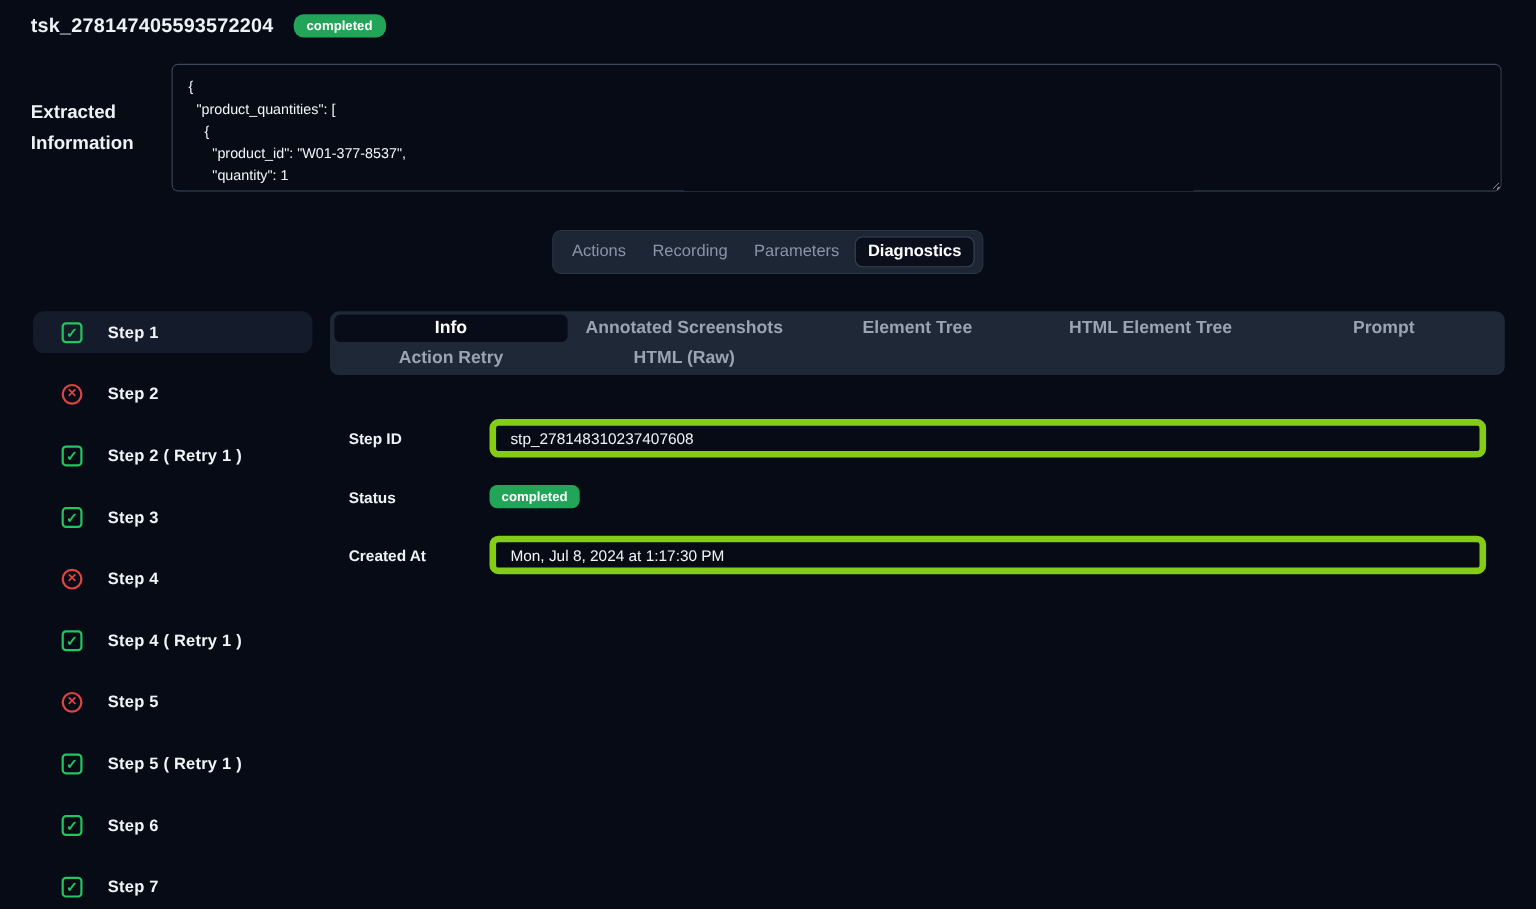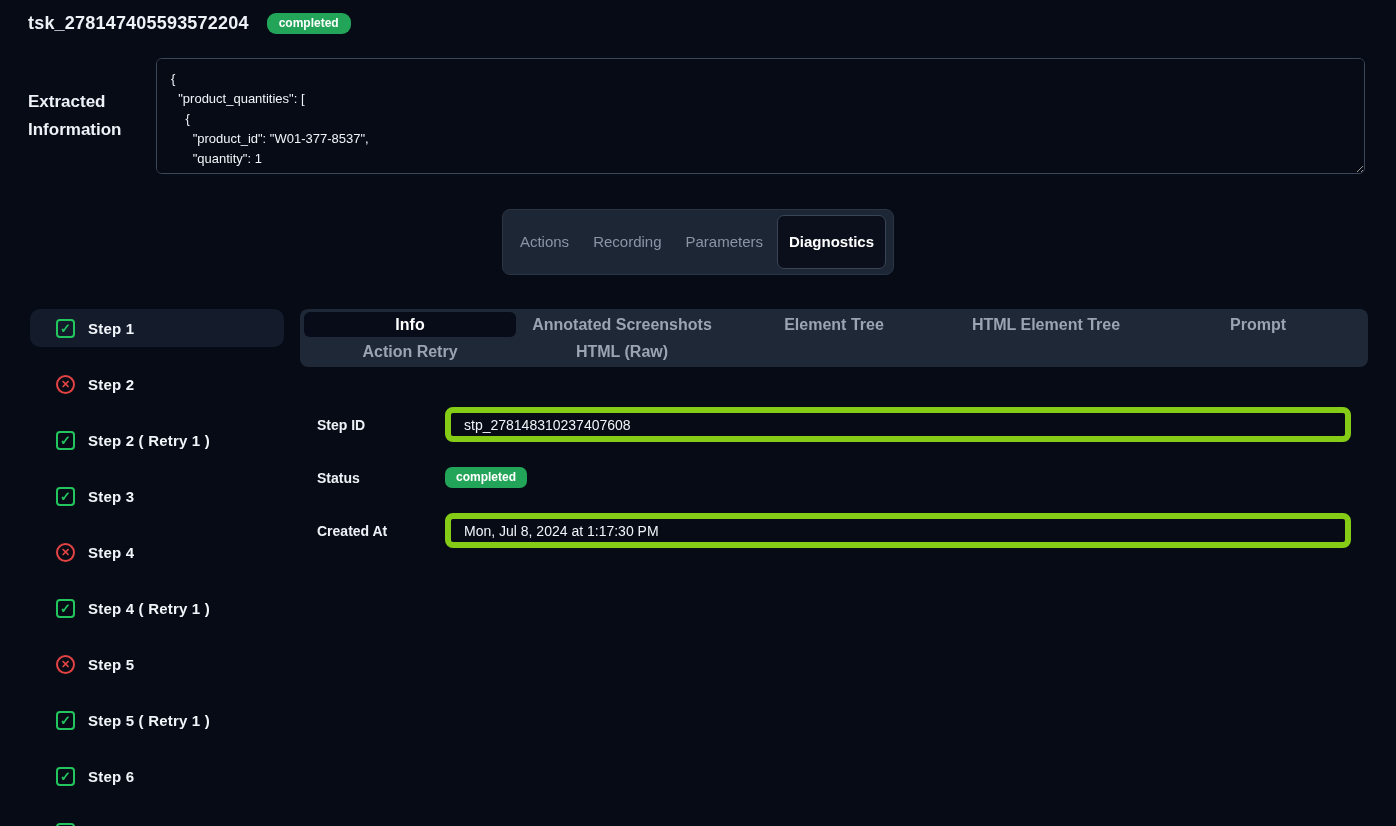--- a/index.html
+++ b/index.html
@@ -75,21 +75,21 @@
     font-size: 15px; font-weight: 500;
     padding: 5px 10px;
     border-radius: 7px;
     line-height: 1.2;
   }
   .main-tab.selected {
     background: #0a0f1b;
     border: 1px solid #3a4456;
     color: #ffffff;
     font-weight: 700;
-    padding: 17px 11px;
+    padding: 4px 11px;
   }
 
   
   .content {
     display: flex;
     margin-top: 34px;
     padding: 0 28px 0 30px;
     align-items: flex-start;
   }
 
@@ -120,21 +120,21 @@
   .icon-cross {
     width: 19px; height: 19px;
     border: 2px solid #e24444;
     border-radius: 50%;
     color: #e24444;
     font-size: 11px; font-weight: 700;
     display: inline-flex; align-items: center; justify-content: center;
     line-height: 1;
   }
   .step-label {
-    margin-left: 13px;
+    margin-left: 23px;
     font-size: 15px; font-weight: 600;
     color: #f1f5f9;
     letter-spacing: .2px;
   }
 
   
   .panel { flex: 1; }
   .sub-tabs {
     display: grid;
     grid-template-columns: repeat(5, 1fr);

